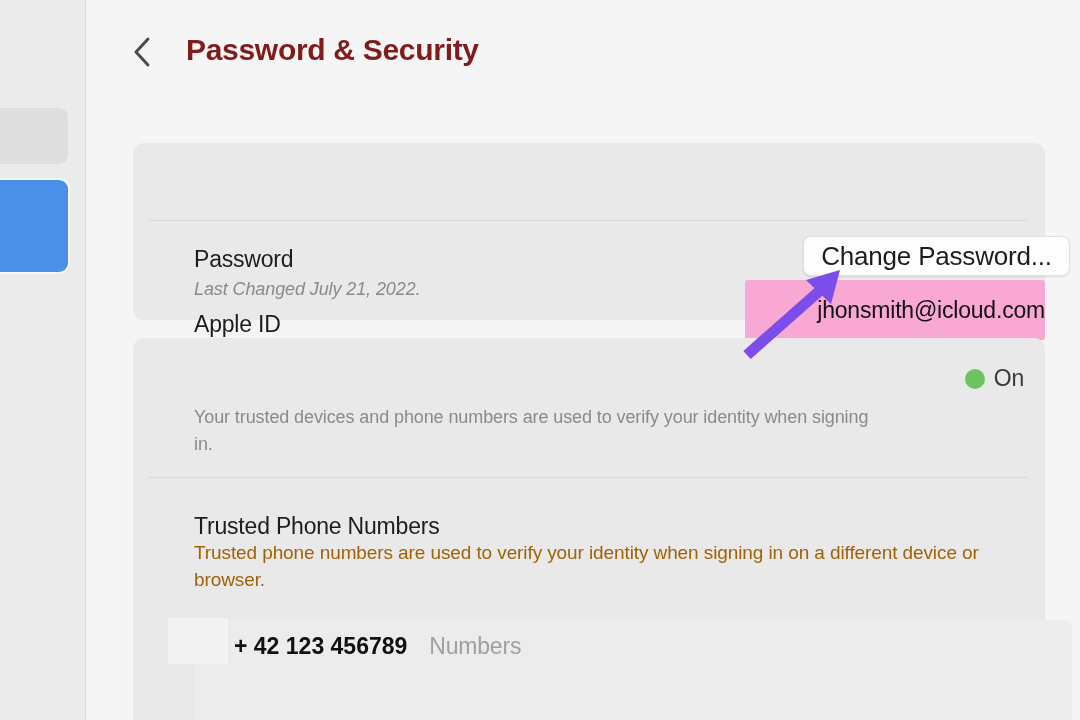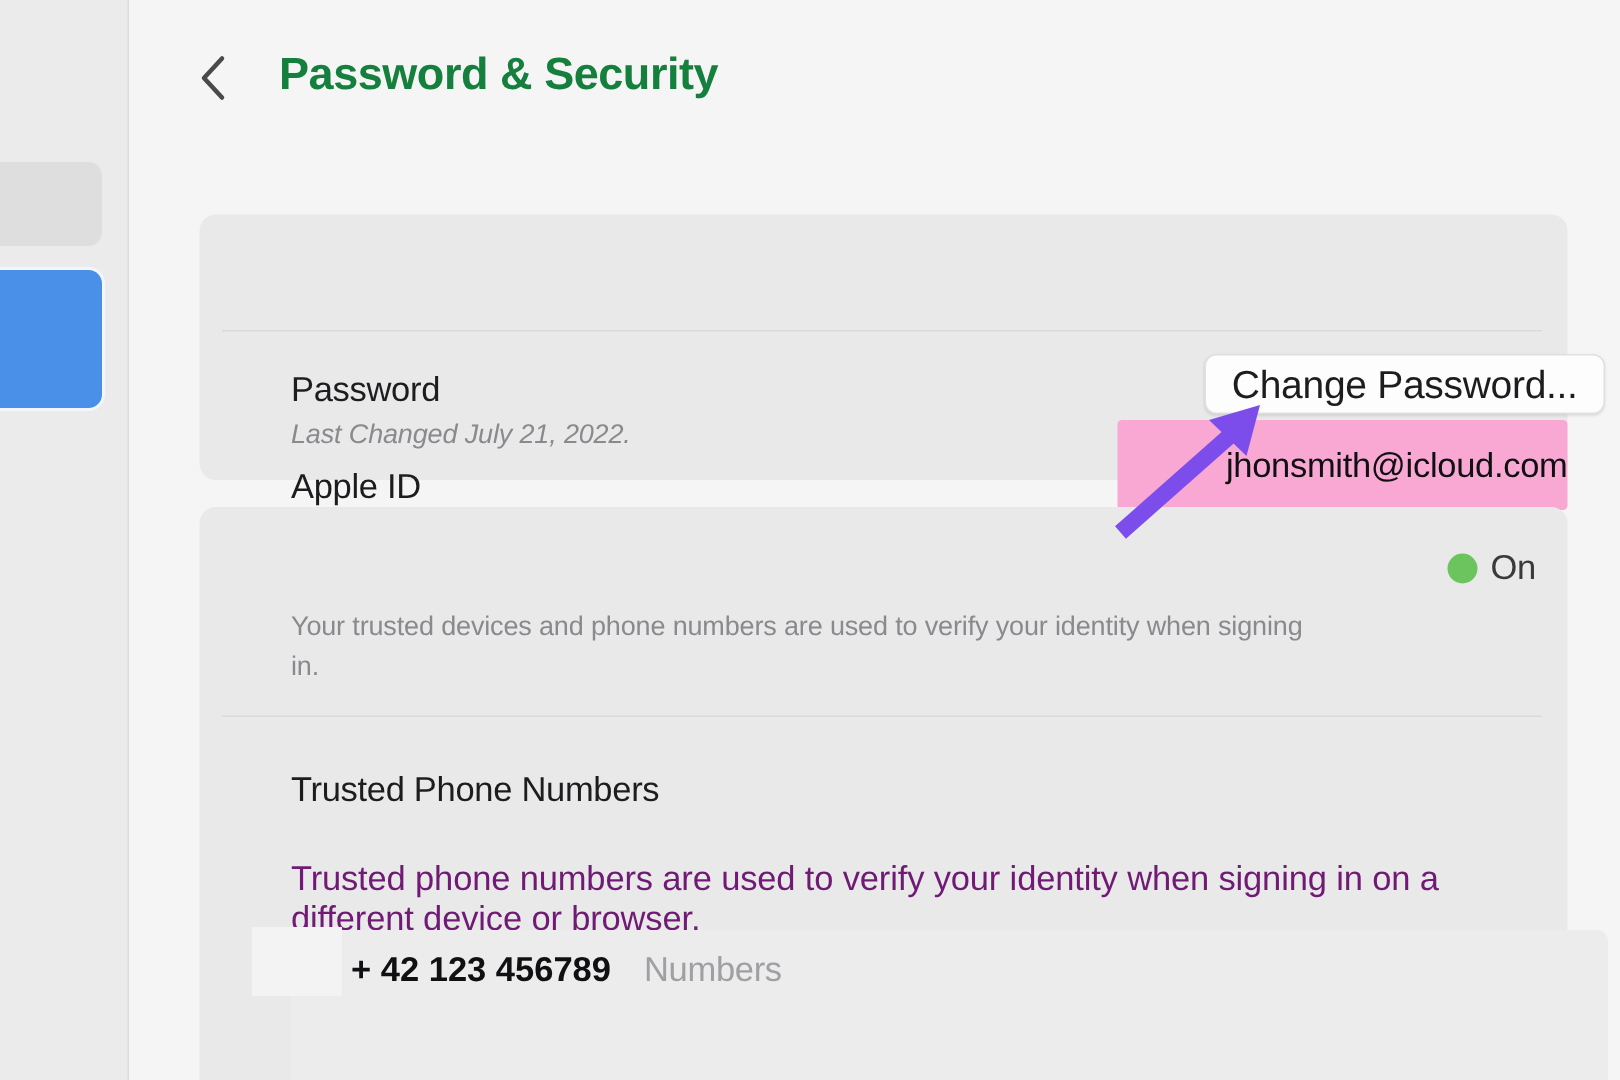--- a/index.html
+++ b/index.html
@@ -77,21 +77,21 @@
     align-items: center;
     justify-content: center;
   }
   .back-btn svg { display: block; }
   .page-title {
     position: absolute;
     left: 99px;
     top: 33px;
     font-size: 30px;
     font-weight: 700;
-    color: #15803d;
+    color: #7f1d1d;
     letter-spacing: -0.3px;
     white-space: nowrap;
     text-align: right;
   }
 
   
   .card {
     position: absolute;
     left: 46px;
     width: 912px;
@@ -233,25 +233,25 @@
 
   
   .tpn-label {
     position: absolute;
     left: 61px;
     top: 175px;
   }
   .tpn-desc {
     position: absolute;
     left: 61px;
-    top: 234px;
+    top: 201px;
     width: 815px;
-    font-size: 23px;
+    font-size: 19px;
     line-height: 27px;
-    color: #701a75;
+    color: #a16207;
     letter-spacing: -0.1px;
   }
   .phone-list {
     position: absolute;
     left: 61px;
     top: 282px;
     width: 878px;
     height: 100px;
     background: #ececec;
     border-top-left-radius: 7px;

